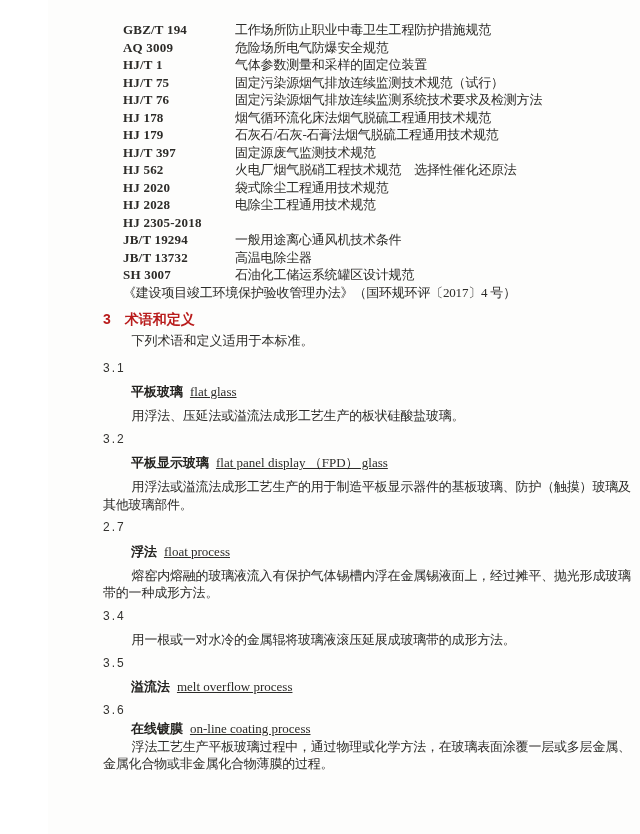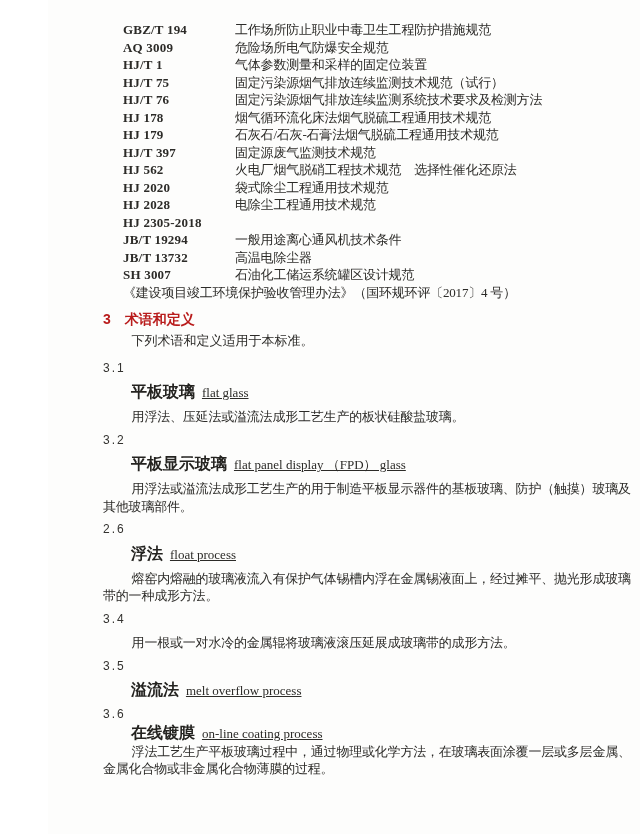--- a/index.html
+++ b/index.html
@@ -63,21 +63,21 @@
     color: #33322f;
   }
   .term-name {
     padding-left: 2.15em;
     line-height: 18px;
     margin-bottom: 6px;
   }
   .term-name .zh {
     font-family: "Liberation Sans", "DejaVu Sans", sans-serif;
     font-weight: bold;
-    font-size: 16px;
+    font-size: 13px;
     color: #242320;
   }
   .term-name .en {
     margin-left: 7px;
     font-size: 13px;
     text-decoration: underline;
   }
   .term-def {
     margin: 0;
     text-indent: 2.2em;
@@ -170,21 +170,21 @@
 
   <div class="term">
     <div class="term-no">3.2</div>
     <div class="term-name">
       <span class="zh">平板显示玻璃</span><span class="en">flat panel display （FPD） glass</span>
     </div>
     <p class="term-def">用浮法或溢流法成形工艺生产的用于制造平板显示器件的基板玻璃、防护（触摸）玻璃及其他玻璃部件。</p>
   </div>
 
   <div class="term">
-    <div class="term-no">2.6</div>
+    <div class="term-no">2.7</div>
     <div class="term-name">
       <span class="zh">浮法</span><span class="en">float process</span>
     </div>
     <p class="term-def">熔窑内熔融的玻璃液流入有保护气体锡槽内浮在金属锡液面上，经过摊平、抛光形成玻璃带的一种成形方法。</p>
   </div>
 
   <div class="term">
     <div class="term-no">3.4</div>
     <p class="term-def">用一根或一对水冷的金属辊将玻璃液滚压延展成玻璃带的成形方法。</p>
   </div>

